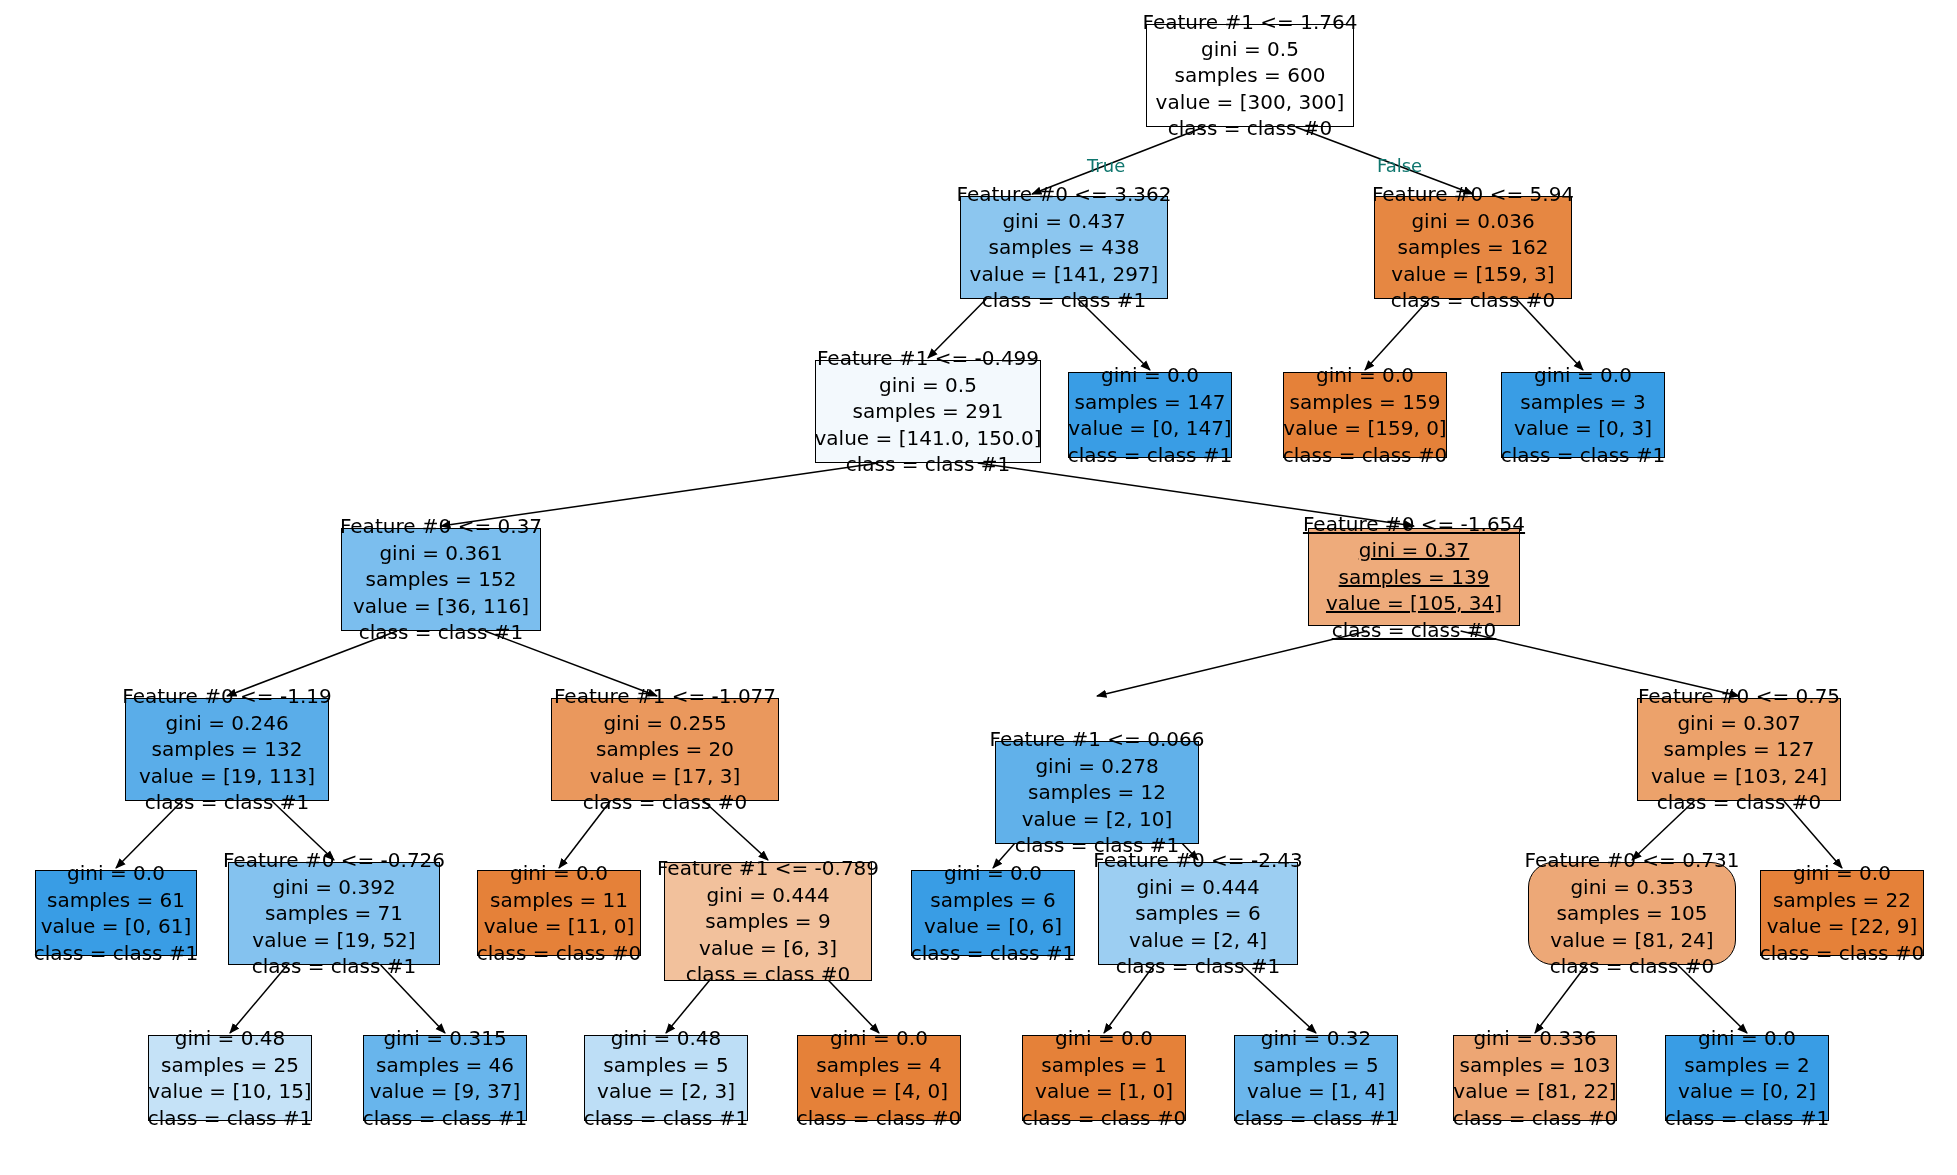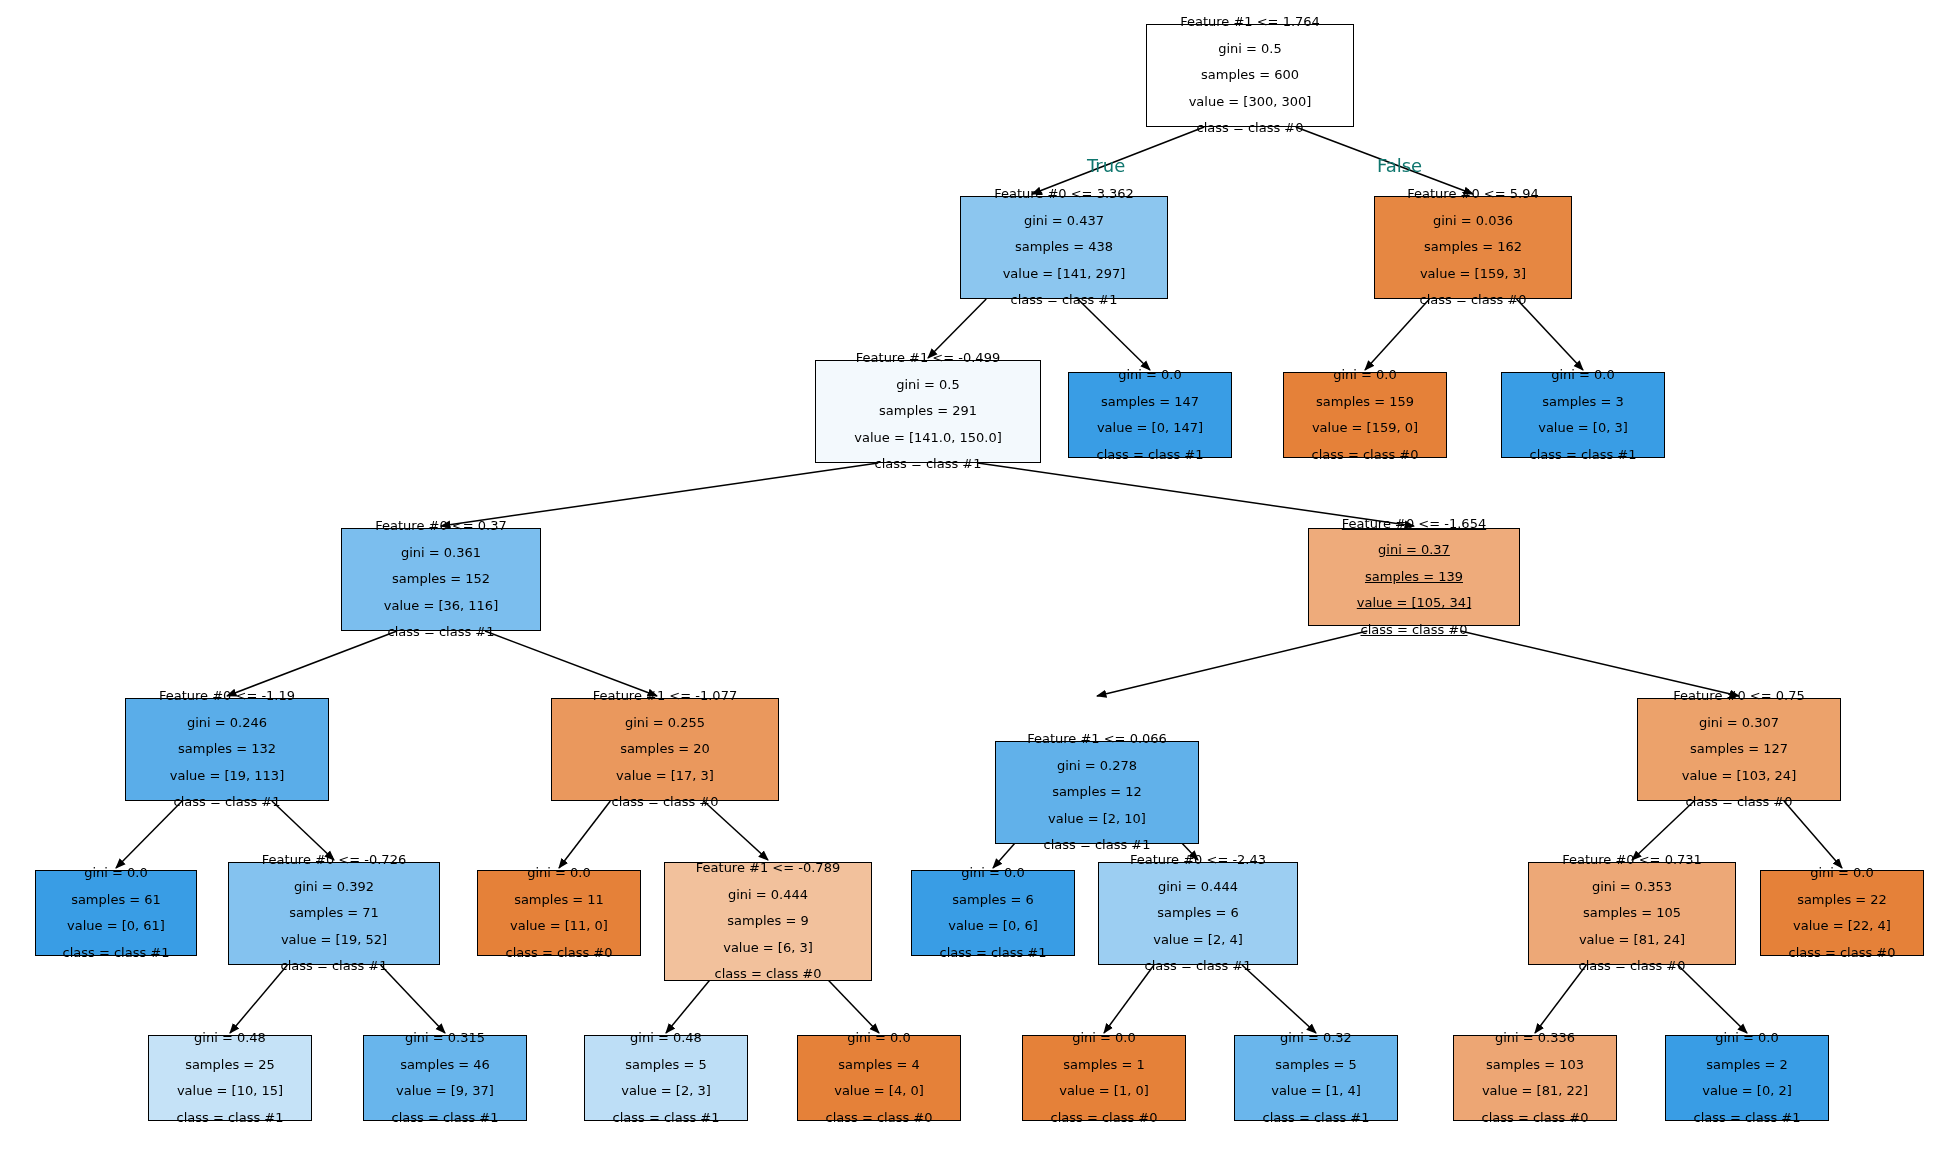--- a/index.html
+++ b/index.html
@@ -22,21 +22,21 @@
     width: 1957px;
     height: 1175px;
     pointer-events: none;
   }
   .node {
     position: absolute;
     box-sizing: border-box;
     border: 1.6px solid #000000;
     text-align: center;
     color: #000000;
-    font-size: 13px;
+    font-size: 20px;
     line-height: 26.5px;
     display: flex;
     flex-direction: column;
     justify-content: center;
     align-items: center;
     padding: 3px 8px;
     white-space: nowrap;
   }
   .node .ln {
     display: block;
@@ -221,21 +221,21 @@
         <span class="ln">value = [1, 4]</span>
         <span class="ln">class = class #1</span>
       </div>
       <div class="node" style="left: 1637px; top: 698px; width: 204px; height: 103px; background: rgb(236, 162, 107);">
         <span class="ln">Feature #0 &lt;= 0.75</span>
         <span class="ln">gini = 0.307</span>
         <span class="ln">samples = 127</span>
         <span class="ln">value = [103, 24]</span>
         <span class="ln">class = class #0</span>
       </div>
-      <div class="node" style="left: 1528px; top: 862px; width: 208px; height: 103px; background: rgb(237, 168, 119);">
+      <div class="node" style="left: 1528px; top: 862px; width: 208px; height: 103px; background: rgb(237, 168, 119); border-radius: 25px;">
         <span class="ln">Feature #0 &lt;= 0.731</span>
         <span class="ln">gini = 0.353</span>
         <span class="ln">samples = 105</span>
         <span class="ln">value = [81, 24]</span>
         <span class="ln">class = class #0</span>
       </div>
       <div class="node" style="left: 1453px; top: 1035px; width: 164px; height: 86px; background: rgb(237, 166, 116); text-align: center;">
         <span class="ln">gini = 0.336</span>
         <span class="ln">samples = 103</span>
         <span class="ln">value = [81, 22]</span>
@@ -243,21 +243,21 @@
       </div>
       <div class="node" style="left: 1665px; top: 1035px; width: 164px; height: 86px; background: rgb(57, 157, 229);">
         <span class="ln">gini = 0.0</span>
         <span class="ln">samples = 2</span>
         <span class="ln">value = [0, 2]</span>
         <span class="ln">class = class #1</span>
       </div>
       <div class="node" style="left: 1760px; top: 870px; width: 164px; height: 86px; background: rgb(229, 129, 57);">
         <span class="ln">gini = 0.0</span>
         <span class="ln">samples = 22</span>
-        <span class="ln">value = [22, 4]</span>
+        <span class="ln">value = [22, 9]</span>
         <span class="ln">class = class #0</span>
       </div>
       <div class="node" style="left: 1068px; top: 372px; width: 164px; height: 86px; background: rgb(57, 157, 229);">
         <span class="ln">gini = 0.0</span>
         <span class="ln">samples = 147</span>
         <span class="ln">value = [0, 147]</span>
         <span class="ln">class = class #1</span>
       </div>
       <div class="node" style="left: 1374px; top: 196px; width: 198px; height: 103px; background: rgb(230, 135, 66);">
         <span class="ln">Feature #0 &lt;= 5.94</span>

